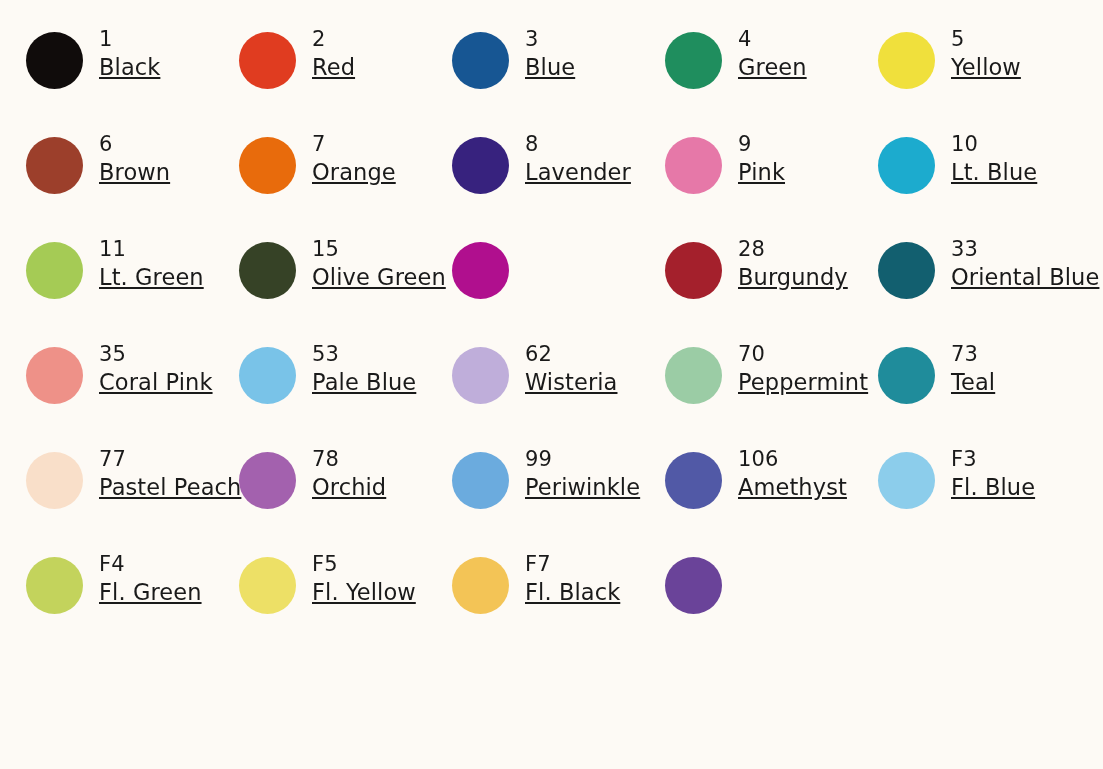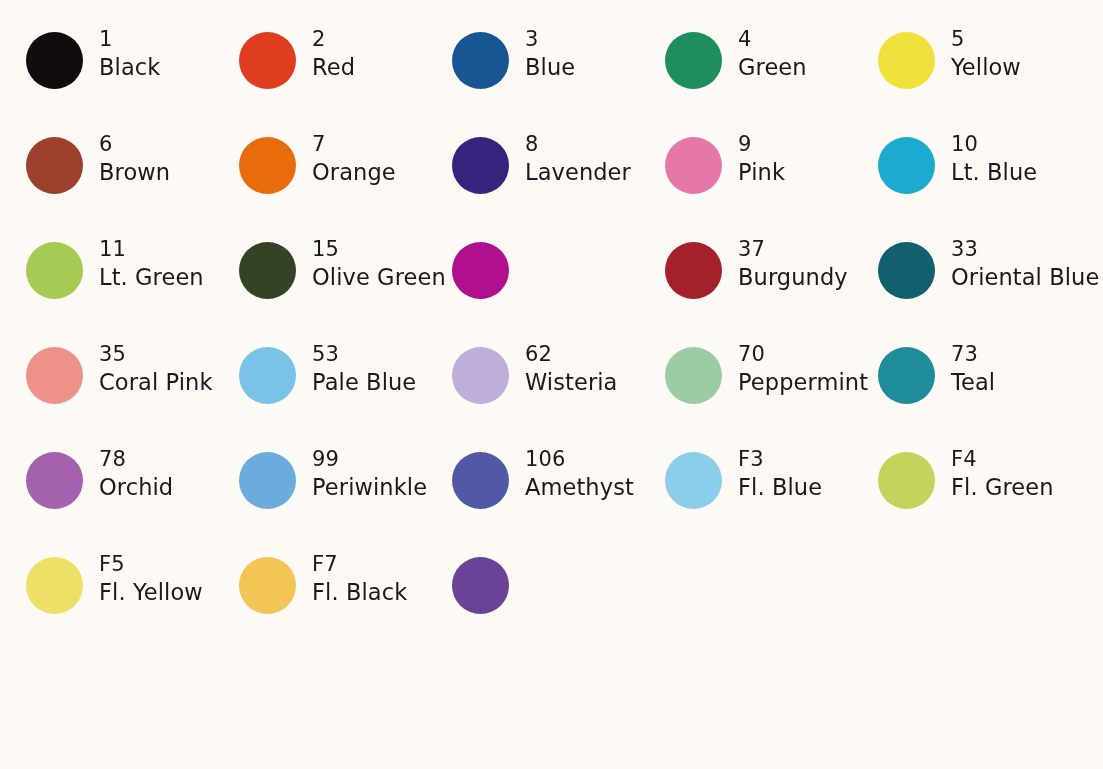--- a/index.html
+++ b/index.html
@@ -56,20 +56,21 @@
   .swatch-code {
     font-size: 21px;
     letter-spacing: 0.1px;
     white-space: nowrap;
   }
 
   .swatch-name {
     font-size: 22.5px;
     letter-spacing: 0.1px;
     white-space: nowrap;
+    text-decoration: underline;
   }
 </style>
 </head>
 <body style="background: rgb(253, 250, 245);">
 
 <div id="swatch-grid">
     <div class="swatch-item">
       <div class="swatch-dot" style="background: rgb(16, 12, 11);"></div>
       <div class="swatch-labels">
         <div class="swatch-code">1</div>
@@ -152,21 +153,21 @@
         <div class="swatch-code">15</div>
         <div class="swatch-name">Olive Green</div>
       </div>
     </div>
     <div class="swatch-item">
       <div class="swatch-dot" style="background: rgb(176, 15, 142);"></div>
     </div>
     <div class="swatch-item">
       <div class="swatch-dot" style="background: rgb(164, 32, 44);"></div>
       <div class="swatch-labels">
-        <div class="swatch-code">37</div>
+        <div class="swatch-code">28</div>
         <div class="swatch-name">Burgundy</div>
       </div>
     </div>
     <div class="swatch-item">
       <div class="swatch-dot" style="background: rgb(18, 95, 111);"></div>
       <div class="swatch-labels">
         <div class="swatch-code">33</div>
         <div class="swatch-name">Oriental Blue</div>
       </div>
     </div>
@@ -199,20 +200,27 @@
       </div>
     </div>
     <div class="swatch-item">
       <div class="swatch-dot" style="background: rgb(31, 140, 155);"></div>
       <div class="swatch-labels">
         <div class="swatch-code">73</div>
         <div class="swatch-name">Teal</div>
       </div>
     </div>
     <div class="swatch-item">
+      <div class="swatch-dot" style="background: rgb(249, 223, 201);"></div>
+      <div class="swatch-labels">
+        <div class="swatch-code">77</div>
+        <div class="swatch-name">Pastel Peach</div>
+      </div>
+    </div>
+    <div class="swatch-item">
       <div class="swatch-dot" style="background: rgb(163, 97, 174);"></div>
       <div class="swatch-labels">
         <div class="swatch-code">78</div>
         <div class="swatch-name">Orchid</div>
       </div>
     </div>
     <div class="swatch-item">
       <div class="swatch-dot" style="background: rgb(107, 171, 222);"></div>
       <div class="swatch-labels">
         <div class="swatch-code">99</div>

